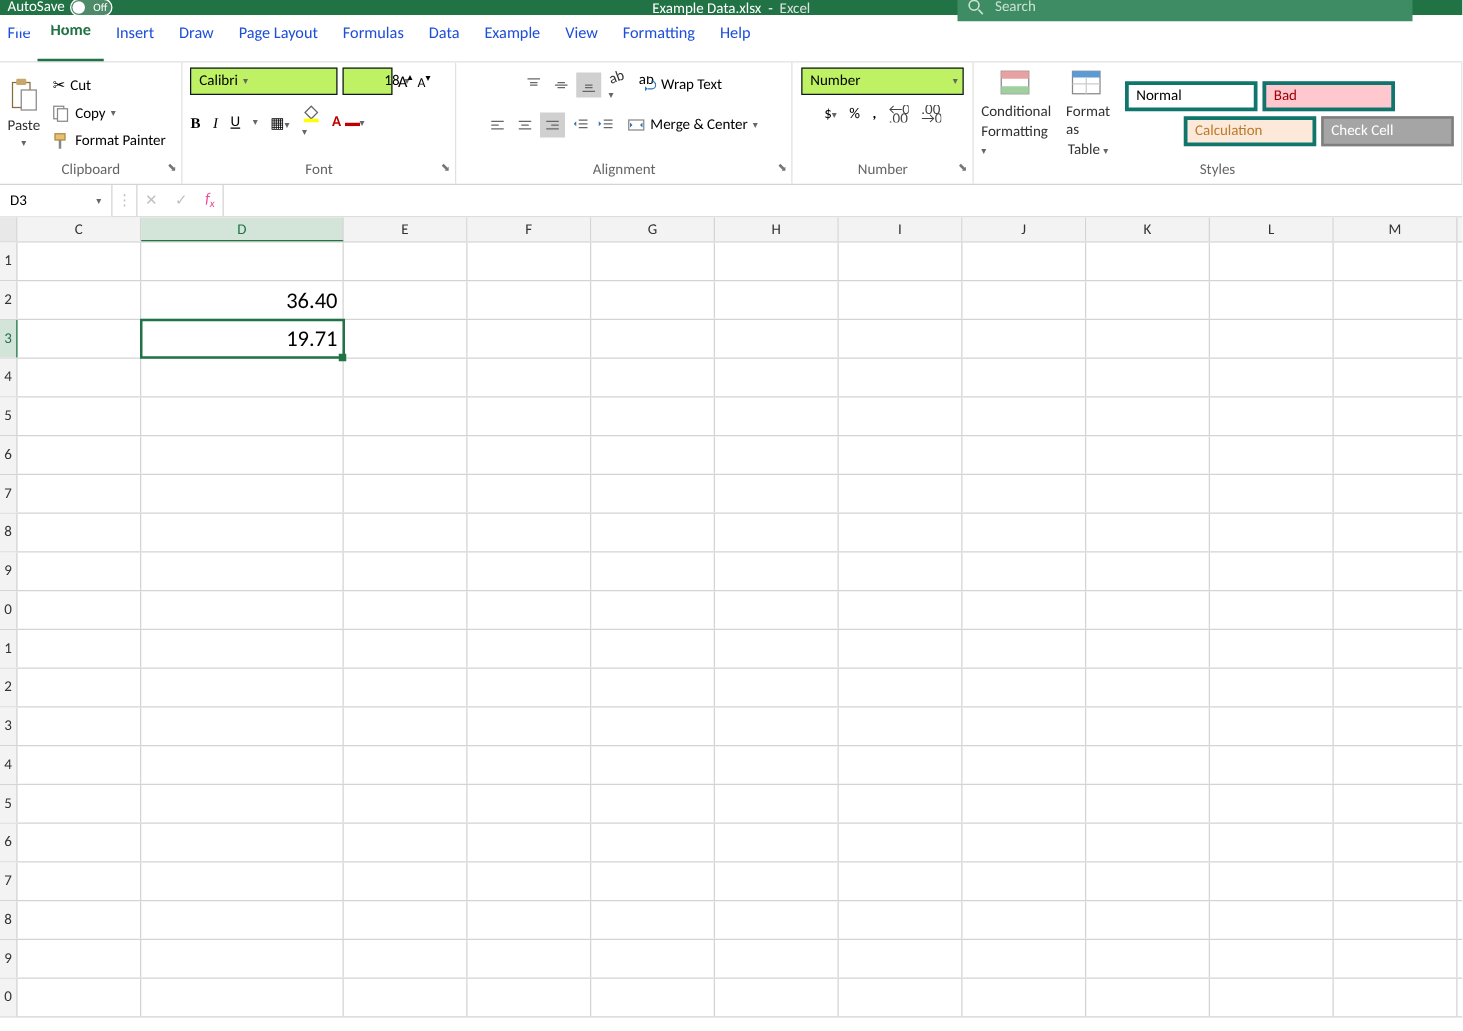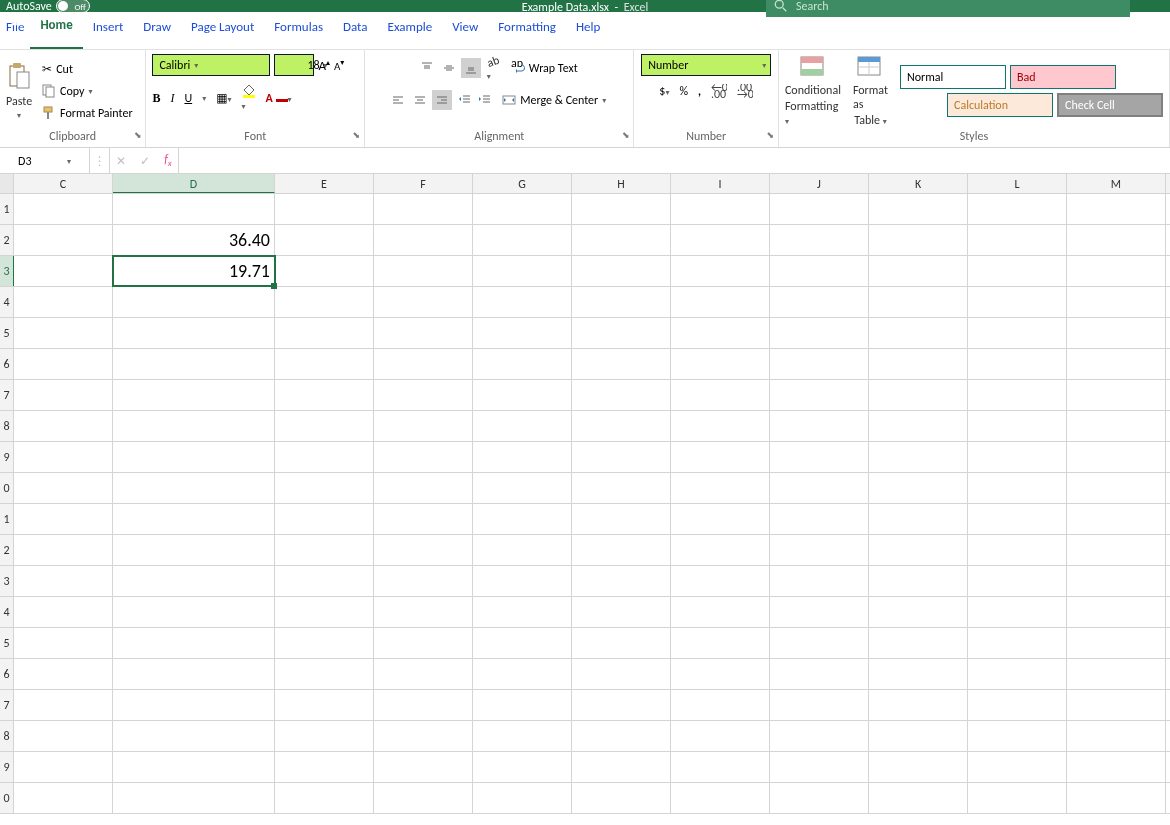--- a/index.html
+++ b/index.html
@@ -34,25 +34,25 @@
 .col { display: flex; flex-direction: column; gap: 6px; }
 .smallbtn { display: flex; align-items: center; gap: 4px; cursor: pointer; padding: 1px 4px; }
 .iconbox { width: 16px; height: 16px; display: inline-flex; align-items: center; justify-content: center; font-size: 12px; }
 
 .combo { height: 22px; border: 1px solid #0f172a; background: #bef264; display: flex; align-items: center; padding: 0 4px 0 6px; font-size: 12px; }
 .combo .cbbtn { font-size: 8px; color: #666; margin-left: 4px; }
 
 .btn3 { display: flex; gap: 2px; }
 .btn3 span { width: 20px; height: 20px; border: 1px solid transparent; display: inline-flex; align-items: center; justify-content: center; cursor: pointer; font-size: 12px; }
 
-.stylecell { width: 106px; height: 24px; border: 1px solid #0f766e; padding: 0 6px; display: flex; align-items: center; font-size: 12px; }
+.stylecell { width: 106px; height: 24px; border: 3px solid #0f766e; padding: 0 6px; display: flex; align-items: center; font-size: 12px; }
 
 
 .editrow { height: 26px; border-bottom: 1px solid #d4d4d4; display: flex; align-items: stretch; }
-.namebox { width: 90px; border-right: 1px solid #d4d4d4; display: flex; align-items: center; padding: 0 18px; background: #fff; font-size: 12px; }
+.namebox { width: 90px; border-right: 1px solid #d4d4d4; display: flex; align-items: center; padding: 0 8px; background: #fff; font-size: 12px; }
 .namebox .dd { margin-left: auto; font-size: 8px; color: #666; }
 .fbtns { display: flex; align-items: center; border-right: 1px solid #d4d4d4; padding: 0 6px; gap: 14px; color: #bfbfbf; }
 .fbtn-active { color: #ec4899; }
 .formulabar { flex: 1; display: flex; align-items: center; padding: 0 10px; font-size: 13px; }
 
 
 .grid { position: relative; }
 .colhdrs { height: 20px; display: flex; border-bottom: 1px solid #d4d4d4; background: #f3f3f3; }
 .rowhdr-spacer { width: 14px; border-right: 1px solid #d4d4d4; background: #e8e8e8; }
 .ch { width: 99px; border-right: 1px solid #d4d4d4; text-align: center; line-height: 20px; font-size: 12px; color: #333; background: #f3f3f3; }

